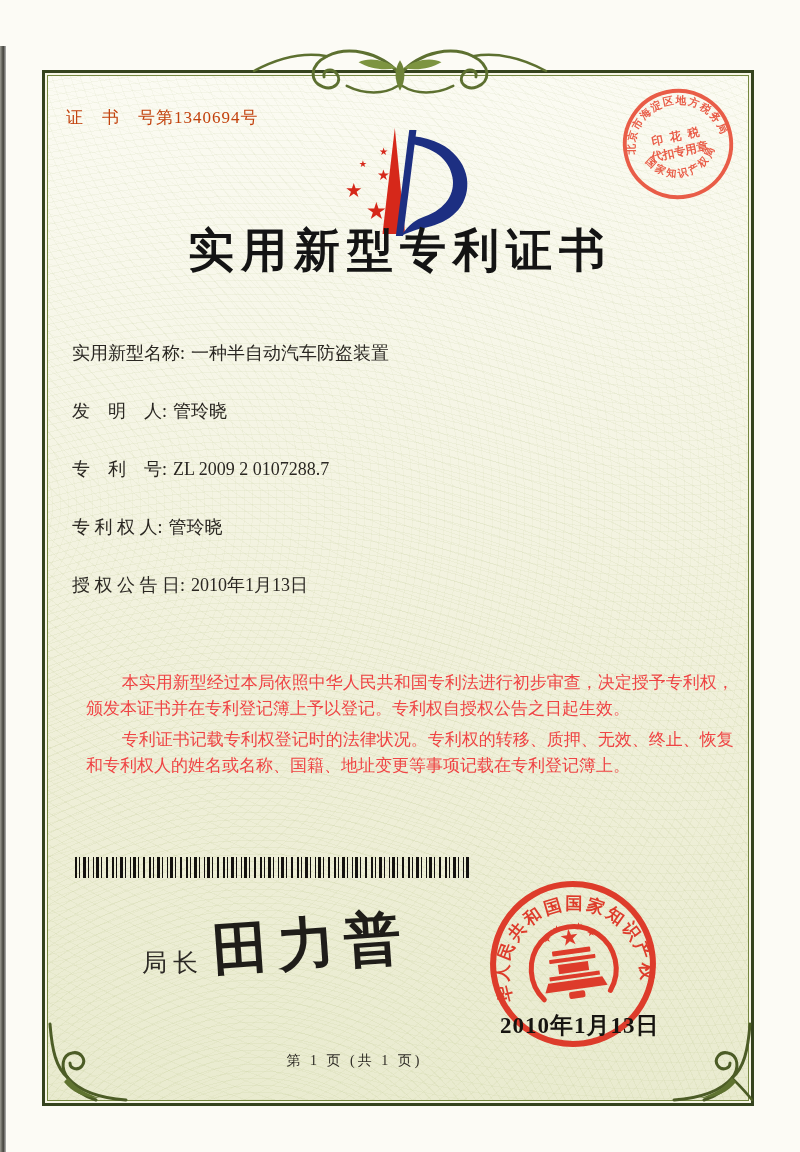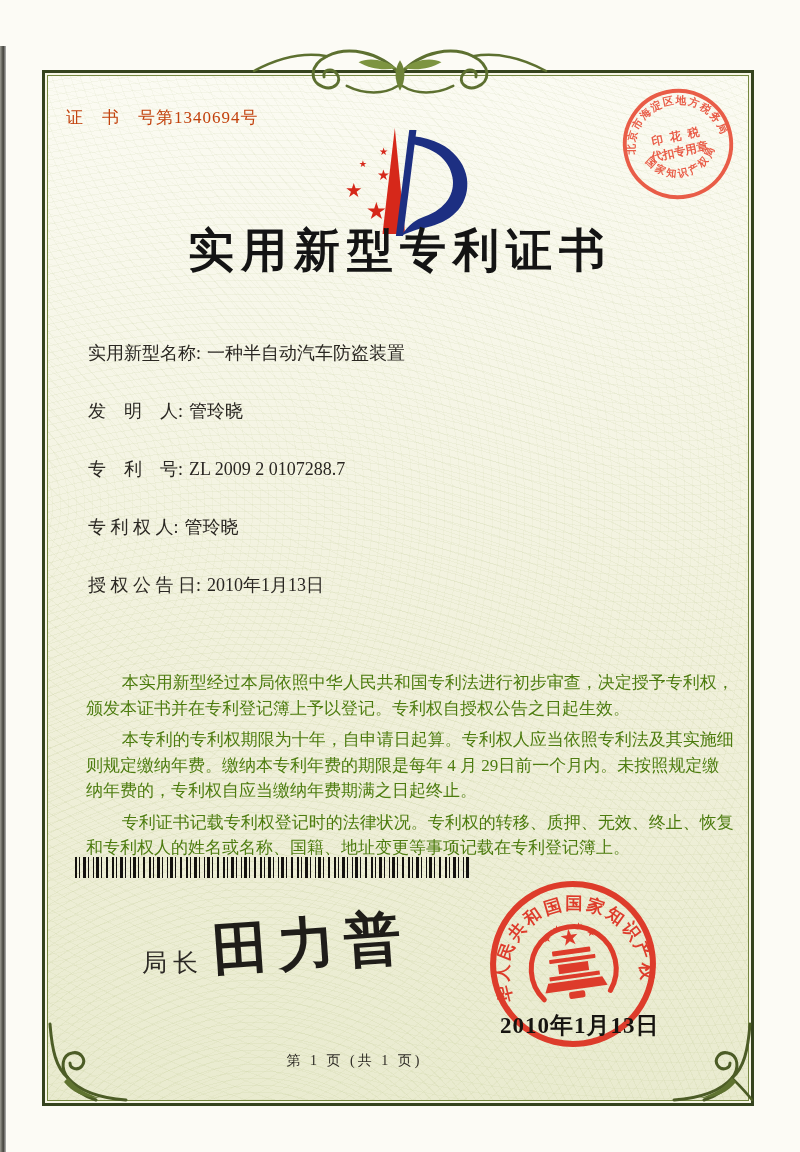--- a/index.html
+++ b/index.html
@@ -32,28 +32,28 @@
 
   .tax-seal{position:absolute;left:620px;top:86px;width:116px;height:116px;
     transform:rotate(-12deg);opacity:.92;}
 
   .logo{position:absolute;left:328px;top:128px;width:146px;height:108px;}
 
   .title{position:absolute;left:0;top:220px;width:800px;text-align:center;
     font-size:46px;font-weight:700;color:#141414;letter-spacing:7px;}
 
   
-  .fields{position:absolute;left:88px;top:340px;width:640px;display:flex;
+  .fields{position:absolute;left:72px;top:340px;width:640px;display:flex;
     flex-direction:column;gap:31px;}
   .field-row{font-size:18px;color:#2a2722;line-height:27px;display:flex;}
   .field-row .lbl,.field-row .val{white-space:pre;}
   .field-row .val{margin-left:6px;}
 
   
-  .paragraphs{position:absolute;left:86px;top:670px;width:650px;color:#4d7c0f;}
+  .paragraphs{position:absolute;left:86px;top:670px;width:650px;color:#ef4444;}
   .paragraphs p{margin:0 0 6px 0;font-size:17px;line-height:25.5px;text-indent:2.1em;}
 
   .barcode{position:absolute;left:75px;top:857px;width:396px;height:21px;
     background:repeating-linear-gradient(90deg,
       #14120f 0 2px, transparent 2px 4px,
       #14120f 4px 5px, transparent 5px 8px,
       #14120f 8px 11px, transparent 11px 13px,
       #14120f 13px 14px, transparent 14px 18px,
       #14120f 18px 19px, transparent 19px 21px,
       #14120f 21px 24px, transparent 24px 26px,
@@ -169,21 +169,20 @@
       <span class="val">管玲晓</span>
     </div>
     <div class="field-row">
       <span class="lbl">授 权 公 告 日:</span>
       <span class="val">2010年1月13日</span>
     </div>
   </div>
 
   <div class="paragraphs">
     <p>本实用新型经过本局依照中华人民共和国专利法进行初步审查，决定授予专利权，颁发本证书并在专利登记簿上予以登记。专利权自授权公告之日起生效。</p>
-    <p>本专利的专利权期限为十年，自申请日起算。专利权人应当依照专利法及其实施细则规定缴纳年费。缴纳本专利年费的期限是每年 4 月 29日前一个月内。未按照规定缴纳年费的，专利权自应当缴纳年费期满之日起终止。</p>
     <p>专利证书记载专利权登记时的法律状况。专利权的转移、质押、无效、终止、恢复和专利权人的姓名或名称、国籍、地址变更等事项记载在专利登记簿上。</p>
   </div>
 
   <div class="barcode"></div>
 
   <div class="director-label">局长</div>
   <div class="director-signature">田力普</div>
 
   <svg class="office-seal" viewBox="0 0 170 170">
     <defs>

